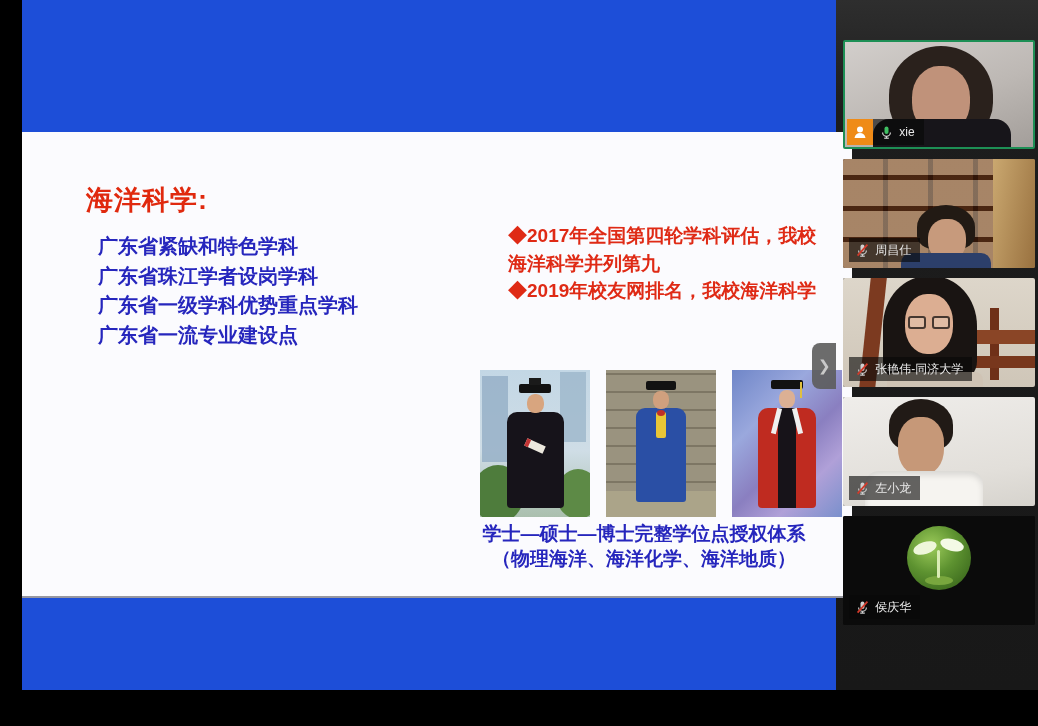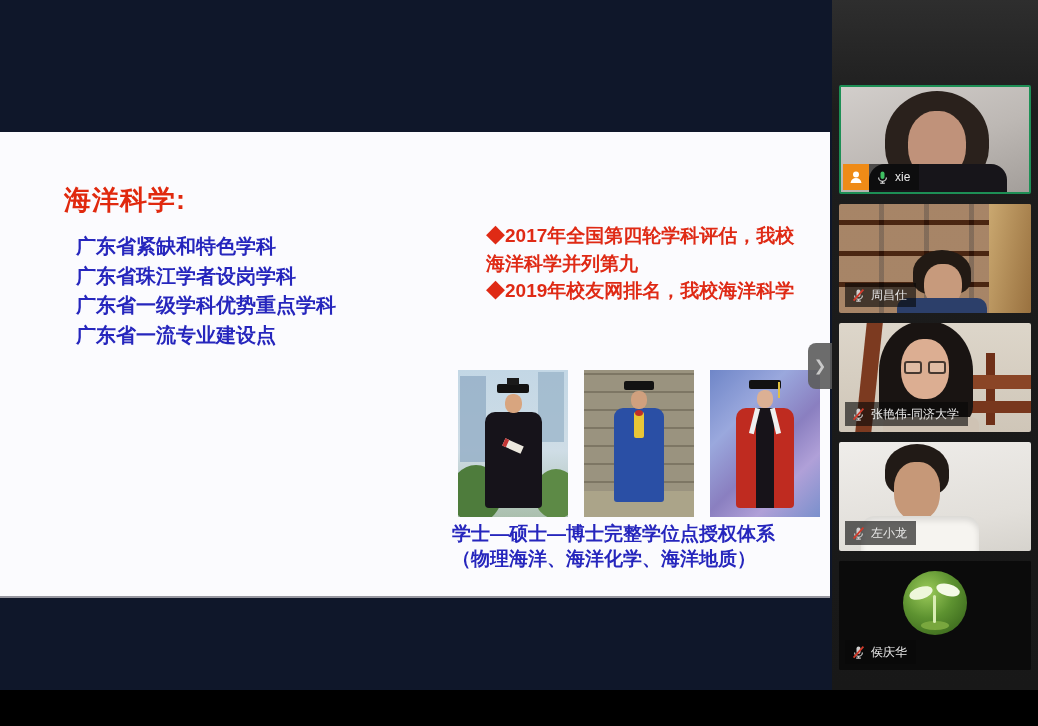--- a/index.html
+++ b/index.html
@@ -16,21 +16,21 @@
   .glyph-min { width:13px; height:2px; background:#5c5c5c; }
   .glyph-max { width:12px; height:12px; border:2px solid #5c5c5c; }
   .glyph-close { position:relative; width:14px; height:14px; }
   .glyph-close::before, .glyph-close::after { content:""; position:absolute; left:6px; top:0;
       width:2px; height:14px; background:#5c5c5c; }
   .glyph-close::before { transform:rotate(45deg); }
   .glyph-close::after  { transform:rotate(-45deg); }
 
   
   .app-body { display:flex; height:690px; }
-  .main-area { width:832px; position:relative; background:#0f172a; }
+  .main-area { width:832px; position:relative; background:#1d4ed8;margin-left:22px; }
 
   
   .slide { position:absolute; left:0; top:132px; width:830px; height:466px;
            background:#fbfbfe; border-bottom:2px solid #9797a0; }
   .slide-title { position:absolute; left:64px; top:50px; font-size:27px; font-weight:bold;
                  color:#e0290e; letter-spacing:1px; }
   .bullet-list { position:absolute; left:76px; top:100px; font-size:20px; font-weight:bold;
                  color:#2626bd; line-height:29.5px; white-space:nowrap; }
   .highlights { position:absolute; left:486px; top:90px; font-size:19px; font-weight:bold;
                 color:#df2a15; line-height:27.5px; white-space:nowrap; }
@@ -62,31 +62,31 @@
 
   .p3 { background:linear-gradient(135deg,#6f86c8 0%,#9aa8dd 30%,#8a7fc0 55%,#b0a0d8 75%,#7a90cc 100%); }
   .p3 .cap   { left:39px; top:10px; width:32px; height:9px; background:#121212; border-radius:2px; }
   .p3 .tassel{ left:68px; top:12px; width:2px; height:16px; background:#e0c040; }
   .p3 .face  { left:47px; top:20px; width:16px; height:18px; background:#dcb094; border-radius:45%; }
   .p3 .gown  { left:26px; top:38px; width:58px; height:100px; background:#bf2b20; border-radius:10px 10px 4px 4px; }
   .p3 .panel { left:46px; top:38px; width:18px; height:100px; background:#171319; }
   .p3 .vL    { left:42px; top:38px; width:5px; height:26px; background:#efefef; transform:rotate(14deg); }
   .p3 .vR    { left:63px; top:38px; width:5px; height:26px; background:#efefef; transform:rotate(-14deg); }
 
-  .caption { position:absolute; left:452px; top:389px; width:372px; text-align:left;
+  .caption { position:absolute; left:436px; top:389px; width:372px; text-align:center;
              font-size:19px; font-weight:bold; color:#2626bd; line-height:25px; }
 
   
   .collapse-tab { position:absolute; right:0; top:343px; width:24px; height:46px;
                   background:rgba(92,92,92,.9); border-radius:8px 0 0 8px;
                   display:flex; align-items:center; justify-content:center;
                   color:#c9c9c9; font-size:15px; cursor:pointer; }
 
   
-  .sidebar { width:206px; padding-top:85px;
+  .sidebar { width:206px; padding-top:40px;
              background:linear-gradient(180deg,#2e2e2e 0%,#1d1d1d 16%,#181818 100%); }
   .tile { position:relative; width:192px; height:109px; margin:0 0 10px 7px;
           background:#101010; overflow:hidden; border-radius:2px; cursor:pointer; }
   .tile.active { border:2px solid #1d8f55; }
   .scene { position:absolute; inset:0; }
   .scene div { position:absolute; }
 
   .s-xie { background:linear-gradient(160deg,#d2cecb 0%,#bdb8b4 55%,#a39e9a 100%); }
   .s-xie .hair { top:4px; left:44px; width:104px; height:98px; background:#2a211c; border-radius:50% 50% 42% 42%; }
   .s-xie .face { top:24px; left:67px; width:58px; height:68px; background:#c0927a; border-radius:46%; }

